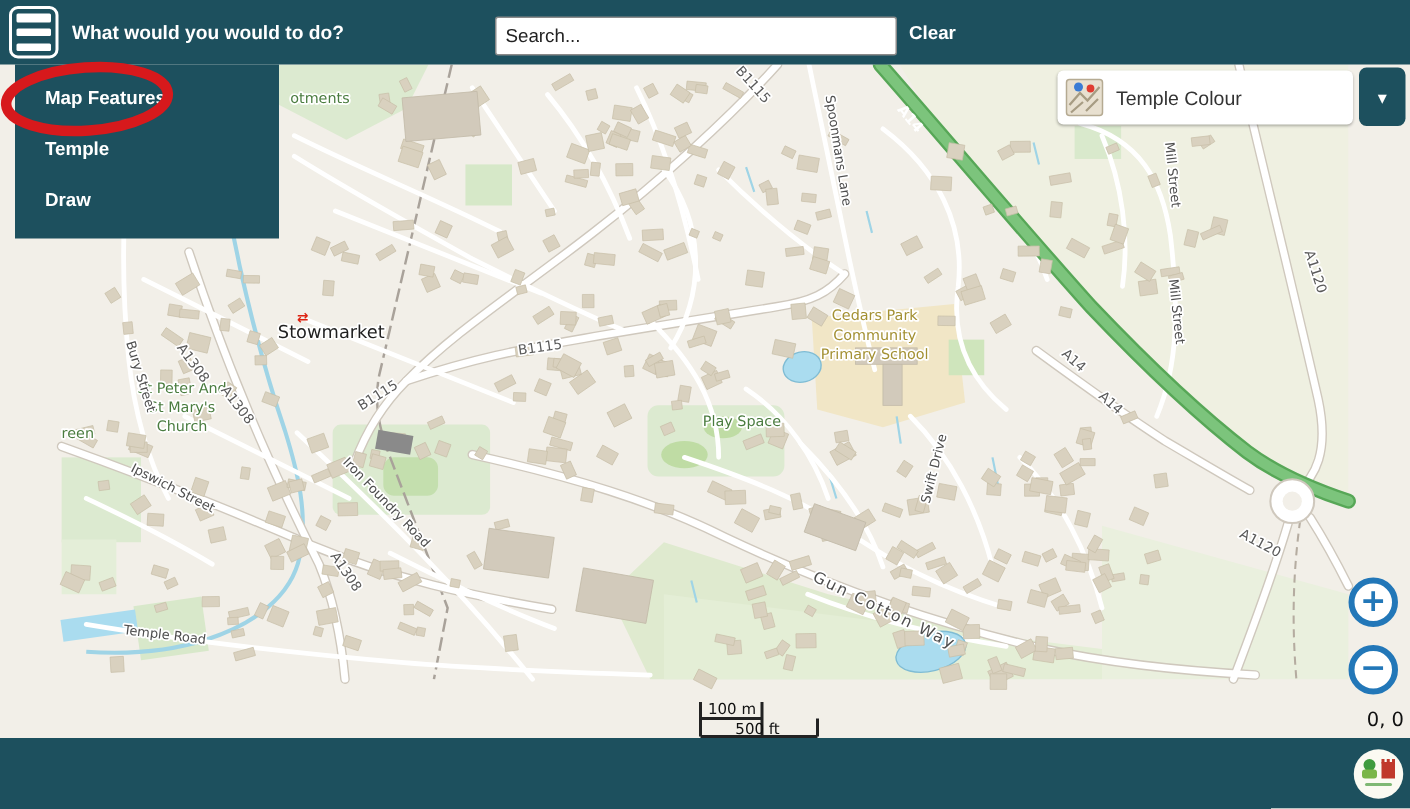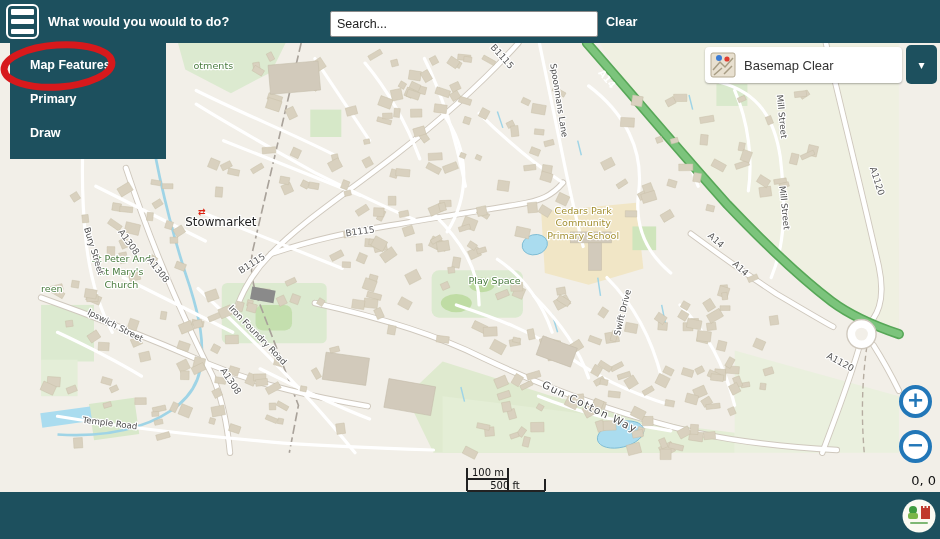--- a/index.html
+++ b/index.html
@@ -13,21 +13,21 @@
   .hamburger .bar{height:5.5px;background:#fff;border-radius:1px;}
   .app-title{position:absolute;left:48px;top:0;height:43px;display:flex;align-items:center;
        color:#fff;font-weight:bold;font-size:12.8px;}
   .search-input{position:absolute;left:330px;top:11px;width:268px;height:21px;box-sizing:border-box;
        border:1px solid #8a8a8a;border-radius:2px;font-size:12.5px;padding:12px 6px;color:#222;
        font-family:"Liberation Sans",sans-serif;}
   .search-input::placeholder{color:#222;opacity:1;}
   .clear-btn{position:absolute;left:606px;top:0;height:43px;display:flex;align-items:center;
        color:#fff;font-weight:bold;font-size:12.5px;cursor:pointer;}
   
-  .menu{position:absolute;left:10px;top:43px;width:156px;background:#1d505e;z-index:25;
+  .menu{position:absolute;left:10px;top:43px;width:176px;background:#1d505e;z-index:25;
        padding:5px 0 9px 0;}
   .menu-item{padding:10px 20px;color:#fff;font-weight:bold;font-size:12.5px;cursor:pointer;}
   
   .annotation{position:absolute;left:0;top:36px;z-index:40;pointer-events:none;}
   
   .map-wrap{position:absolute;left:0;top:43px;width:940px;height:449px;z-index:1;cursor:grab;}
   .mlabel{font-family:"DejaVu Sans",sans-serif;font-size:9.5px;fill:#4e4e4e;
        stroke:#ffffff;stroke-width:2.6px;paint-order:stroke;stroke-linejoin:round;}
   .green{fill:#4a7c3f;font-size:10.5px;}
   .olive{fill:#a39032;font-size:10.5px;}
@@ -561,37 +561,37 @@
     <span class="bar"></span>
     <span class="bar"></span>
   </button>
   <div class="app-title">What would you would to do?</div>
   <input class="search-input" type="text" placeholder="Search..." style="">
   <div class="clear-btn">Clear</div>
 </div>
 
 <nav class="menu">
   <div class="menu-item">Map Features</div>
-  <div class="menu-item">Primary</div>
+  <div class="menu-item">Temple</div>
   <div class="menu-item">Draw</div>
 </nav>
 
 <svg class="annotation" width="122" height="62">
   <ellipse cx="58" cy="30" rx="54" ry="21" fill="none" stroke="#d7191c" stroke-width="7" transform="rotate(-4 58 30)"></ellipse>
 </svg>
 
 <div class="basemap">
   <div class="basemap-box">
     <svg width="26" height="26" viewBox="0 0 26 26">
       <rect x="1" y="1" width="24" height="24" rx="2" fill="#e8e0d0" stroke="#b5aa92"></rect>
       <path d="M3,18 L10,10 L15,15 L23,6 M4,23 L12,16 M14,22 L22,14" stroke="#a79c83" stroke-width="1.5" fill="none"></path>
       <circle cx="9" cy="6" r="3" fill="#3a7bd5"></circle>
       <circle cx="17" cy="7" r="2.6" fill="#e03c31"></circle>
     </svg>
-    <span class="basemap-label">Basemap Clear</span>
+    <span class="basemap-label">Temple Colour</span>
   </div>
   <button class="basemap-dd">
     <span>▾</span>
   </button>
 </div>
 
 <div class="zoom-btn zoom-in">+</div>
 <div class="zoom-btn zoom-out">−</div>
 <div class="coords">0, 0</div>
 

